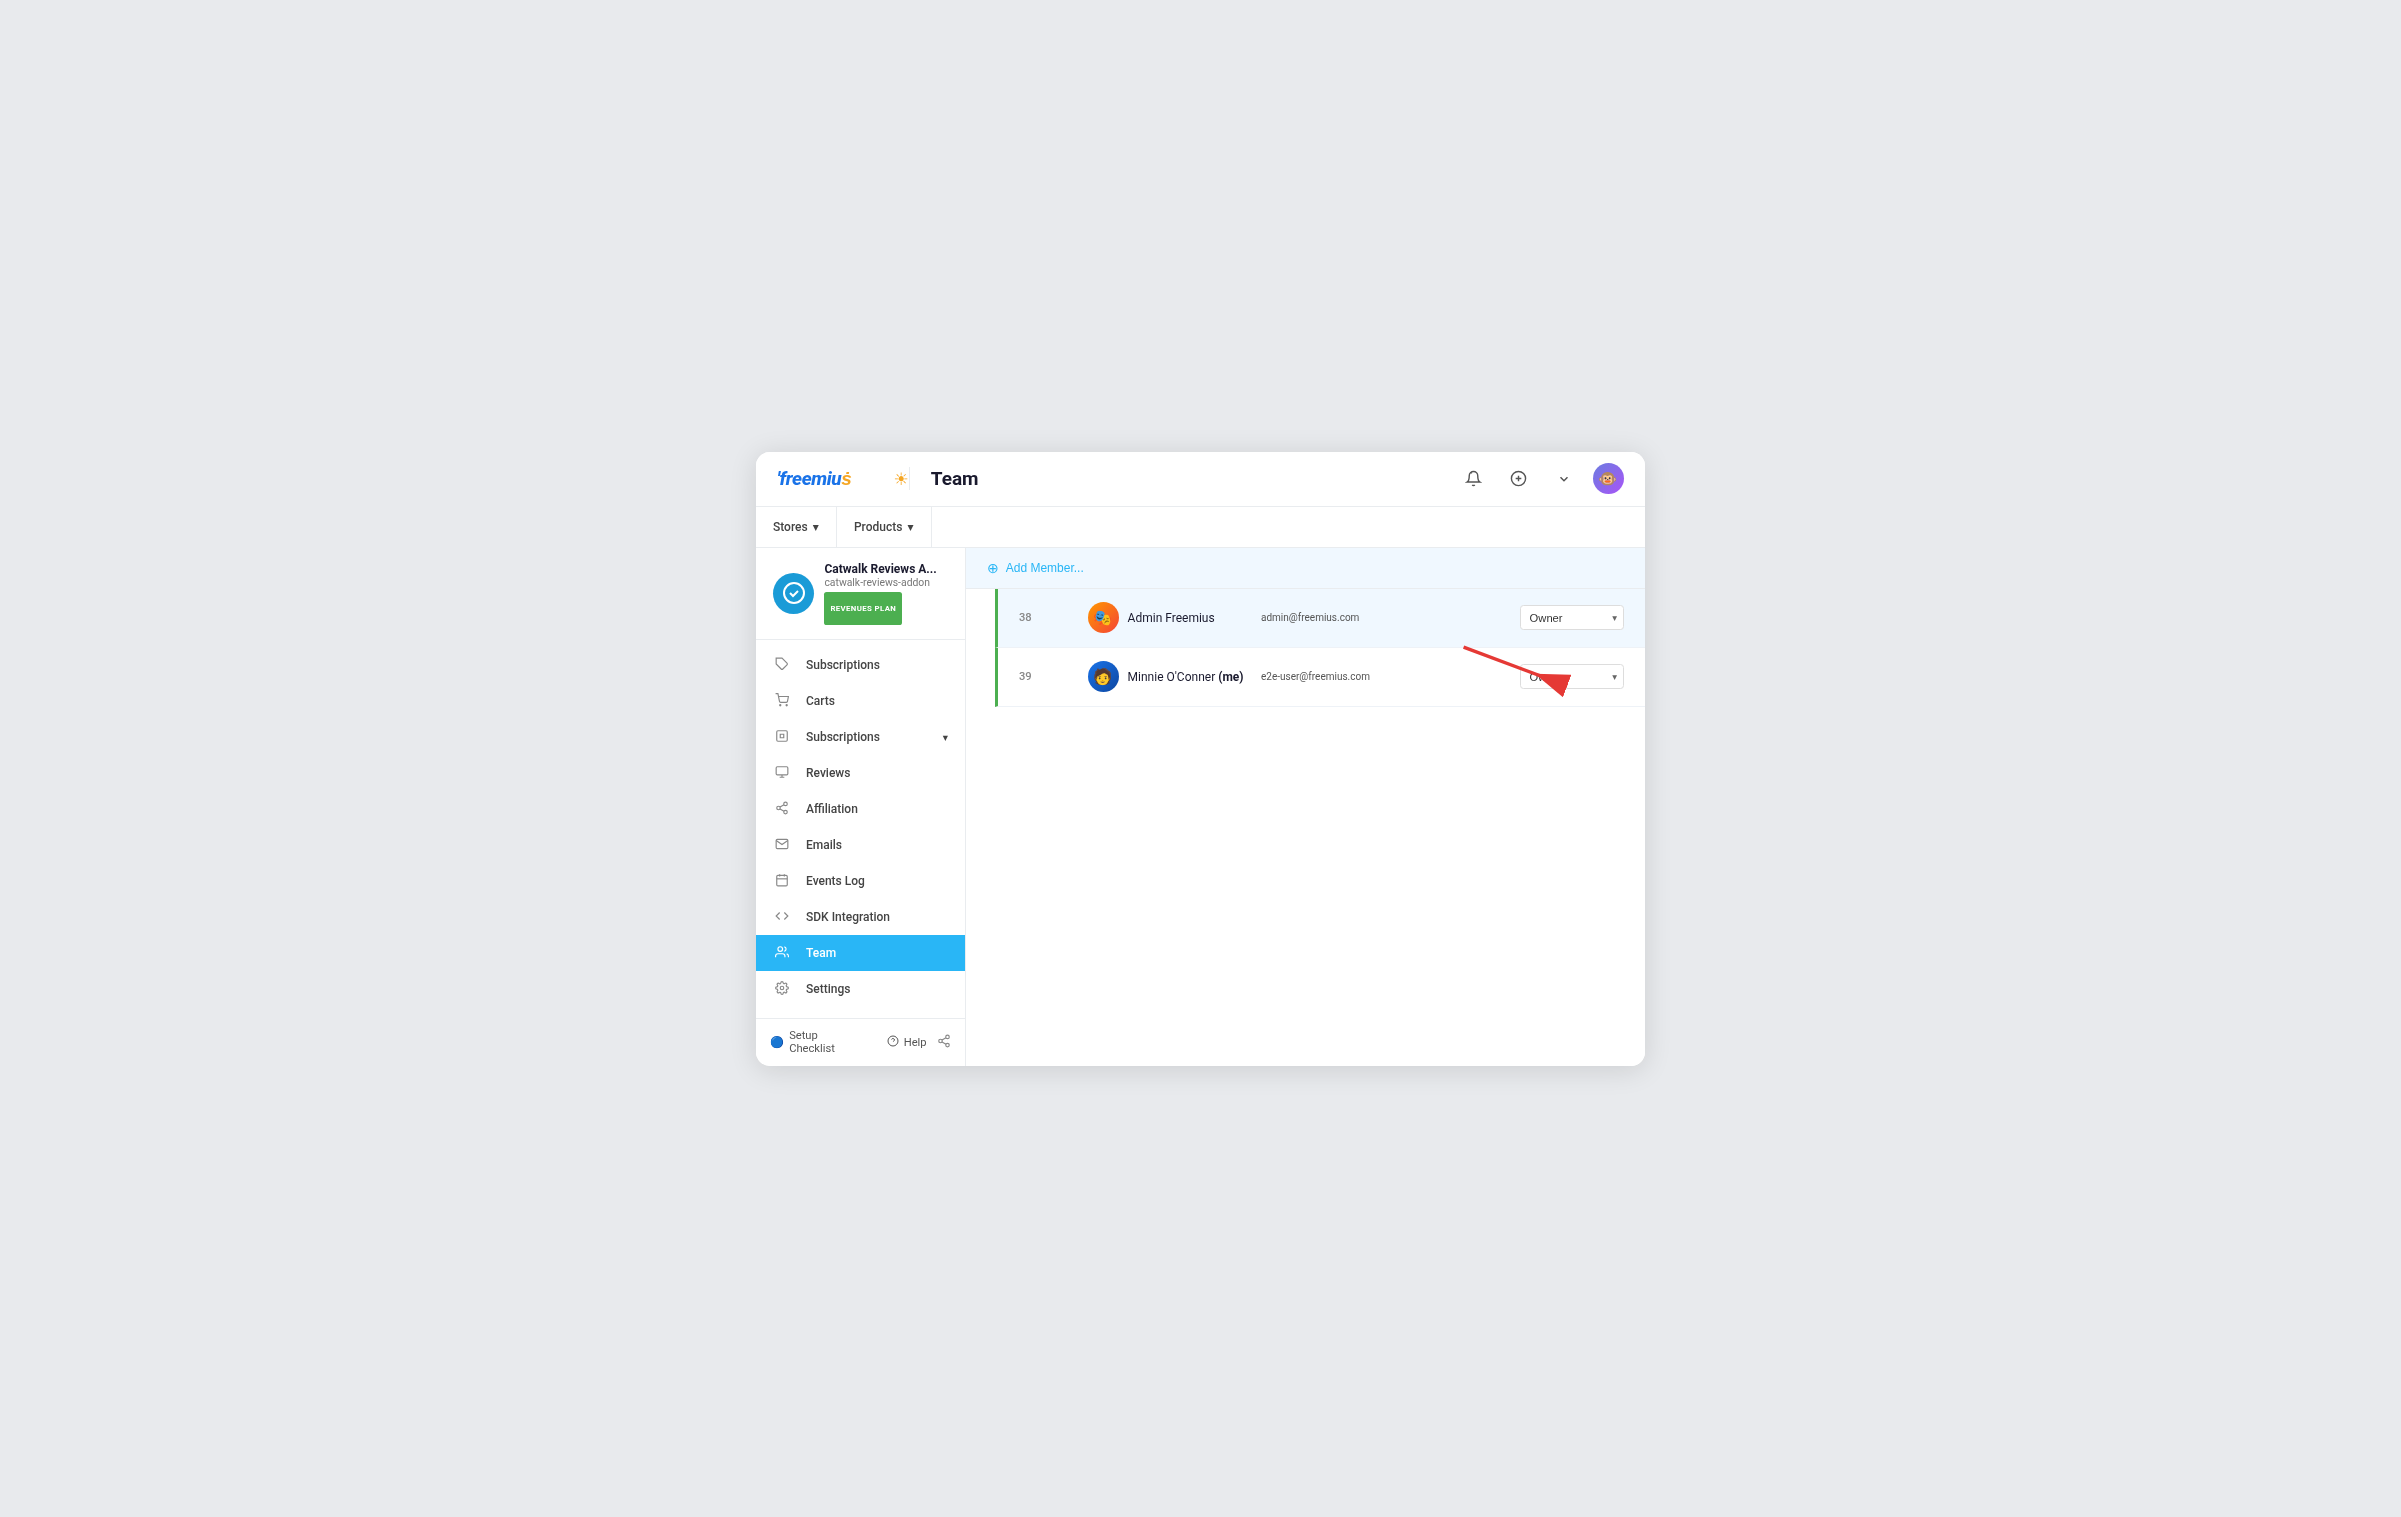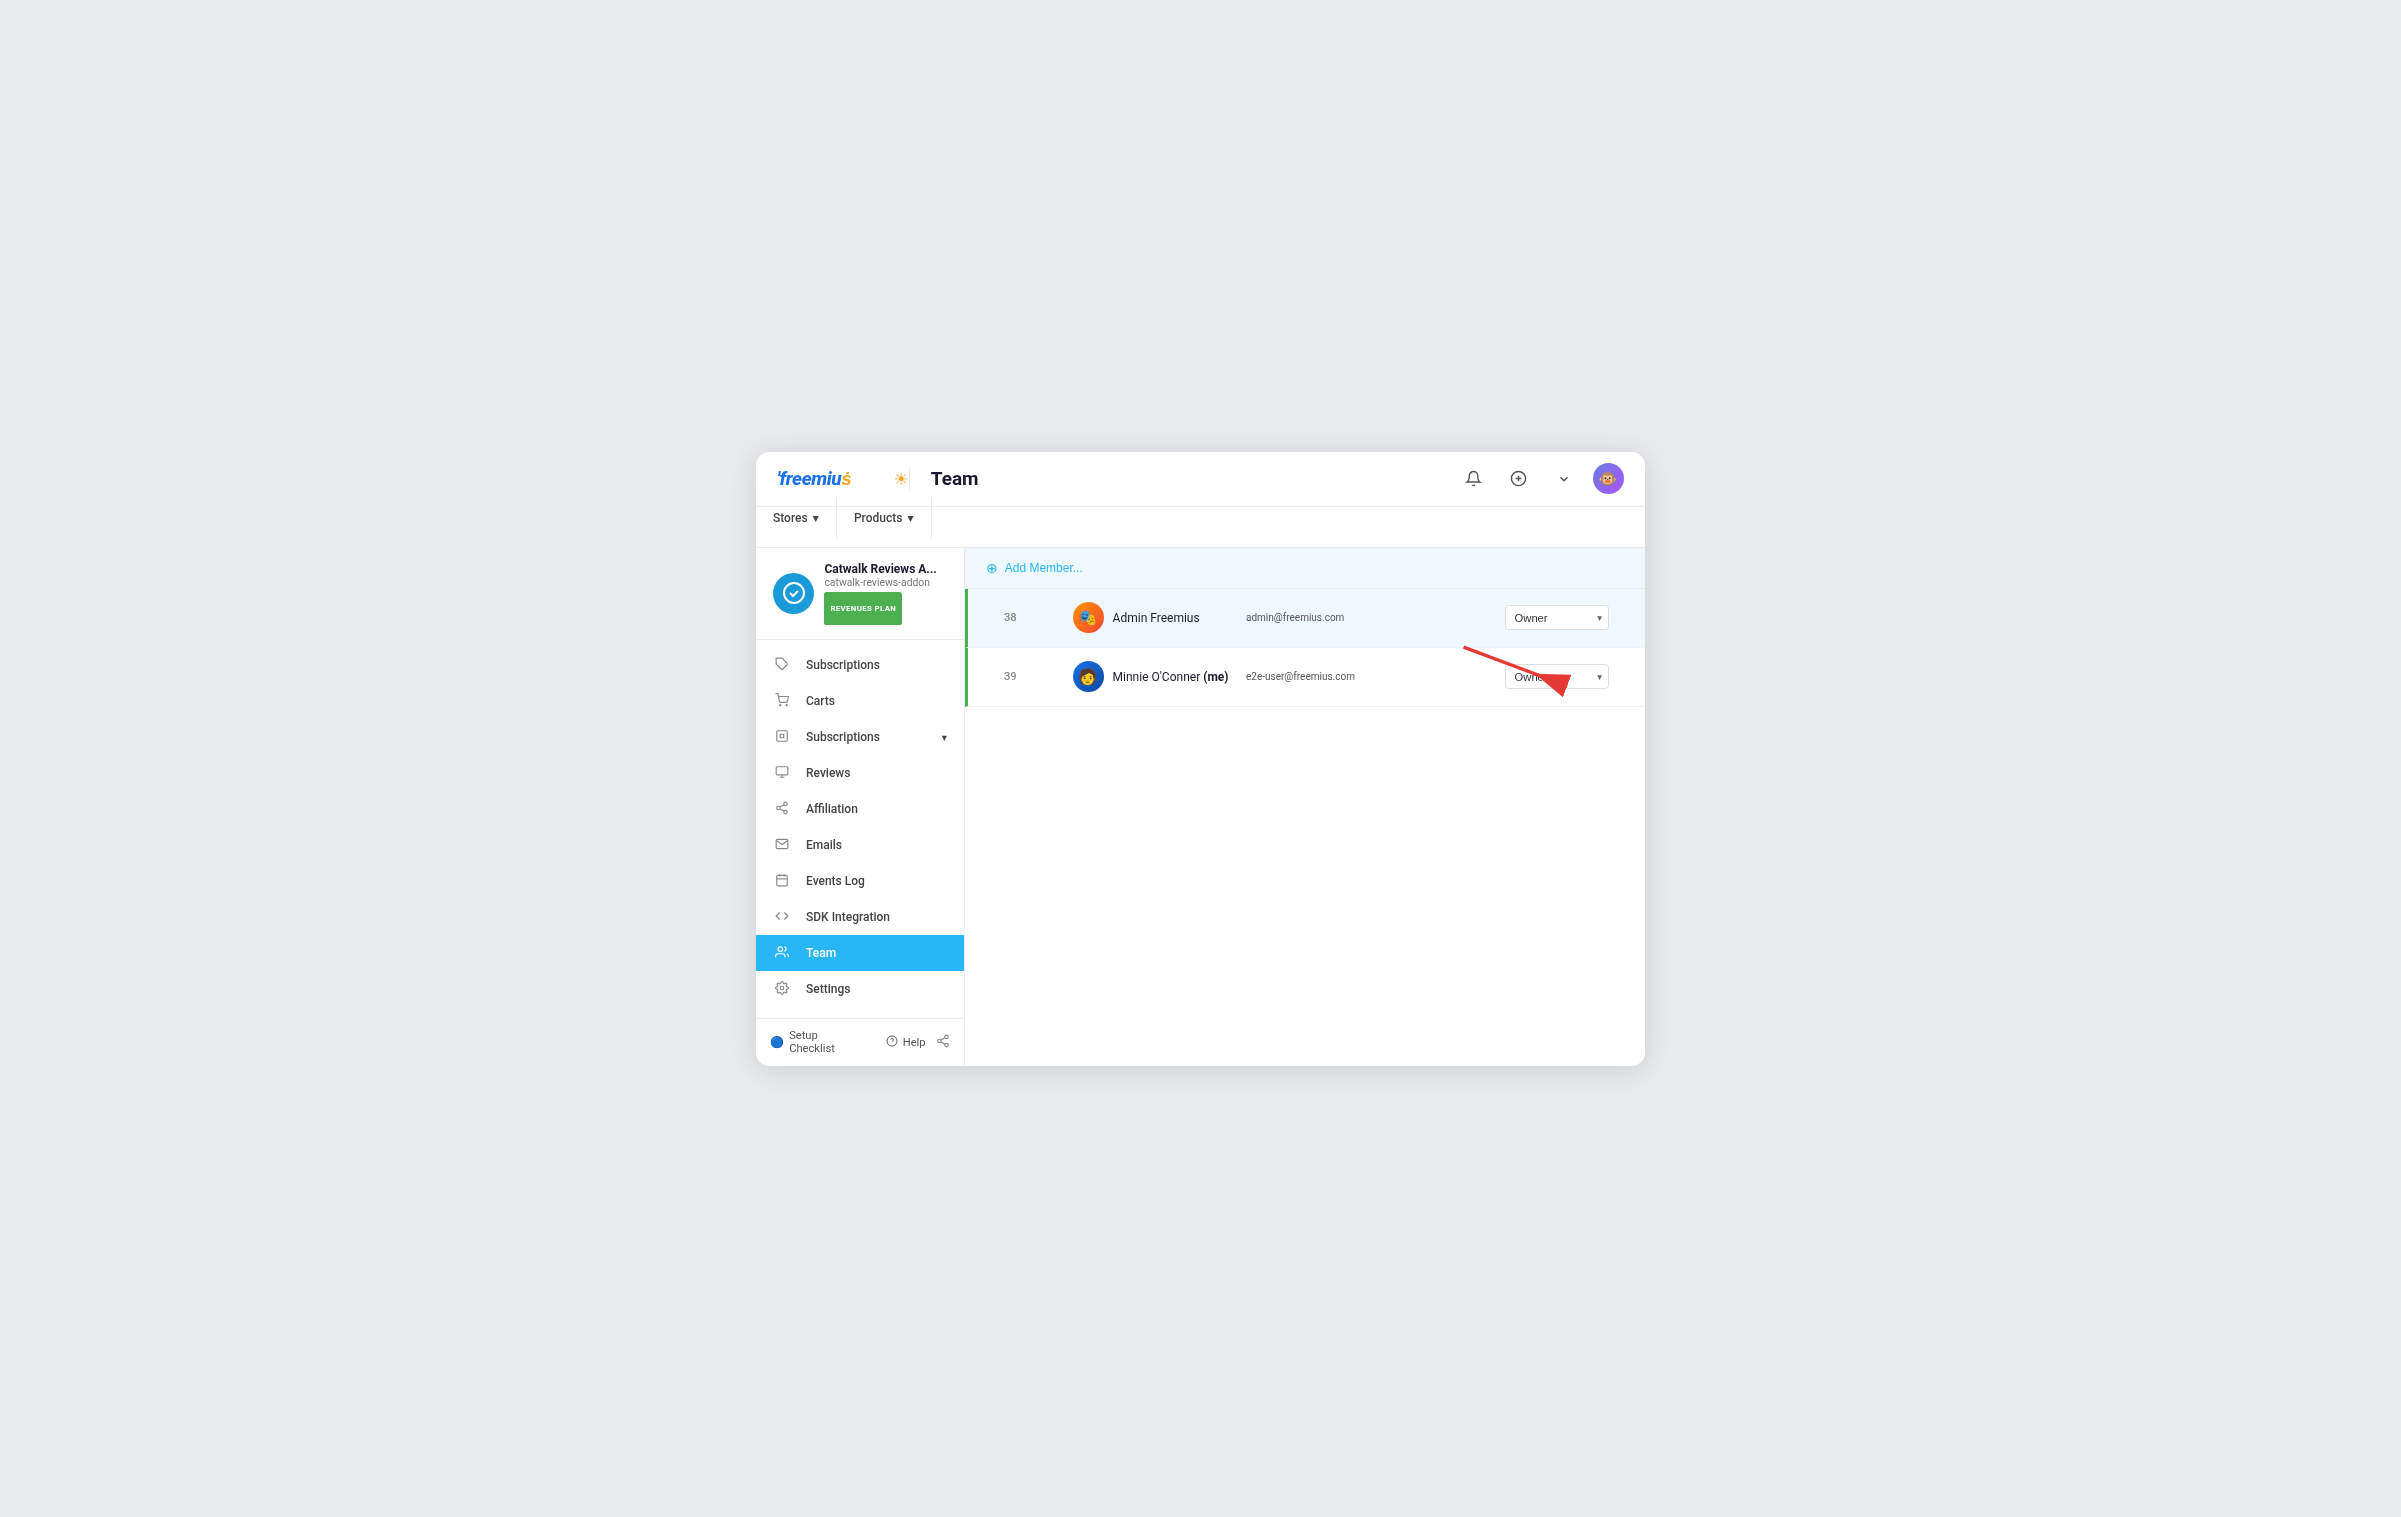--- a/index.html
+++ b/index.html
@@ -84,22 +84,22 @@
       background: linear-gradient(135deg, #6c7ce0, #a855f7);
       display: flex;
       align-items: center;
       justify-content: center;
       font-size: 15.5px;
       overflow: hidden;
     }
     
     .nav-bar {
       display: flex;
-      align-items: flex-end;
-      padding: 8px 0;
+      align-items: flex-start;
+      padding: 0 0;
       border-bottom: 0.9px solid #e9ecef;
       background: #fff;
       height: 41px;
     }
     .nav-item {
       padding: 0 17px;
       height: 41px;
       display: flex;
       align-items: center;
       cursor: pointer;
@@ -250,24 +250,25 @@
       color: #29b6f6;
       font-size: 12px;
       font-weight: 500;
       cursor: pointer;
       background: none;
       border: none;
     }
     .table-row {
       display: grid;
       grid-template-columns: 69px 173px 259px 1fr;
-      padding: 0 36px;
+      padding: 0 21px;
       align-items: center;
       height: 59px;
       border-bottom: 0.9px solid #eef2f7;
+      margin-left: 29px;
     }
     .row-id {
       font-size: 11.2px;
       color: #888;
       font-weight: 500;
     }
     .row-name-cell {
       display: flex;
       align-items: center;
       gap: 8.6px;

